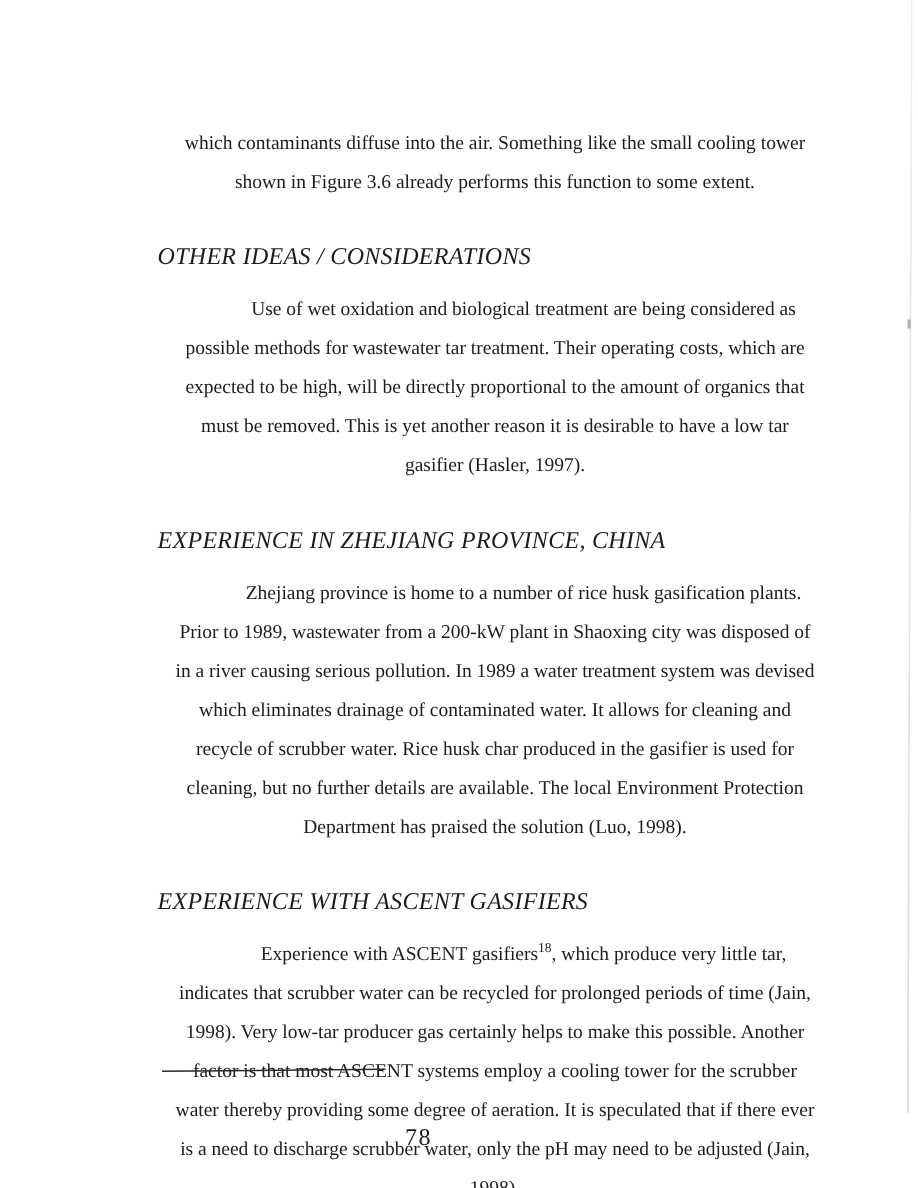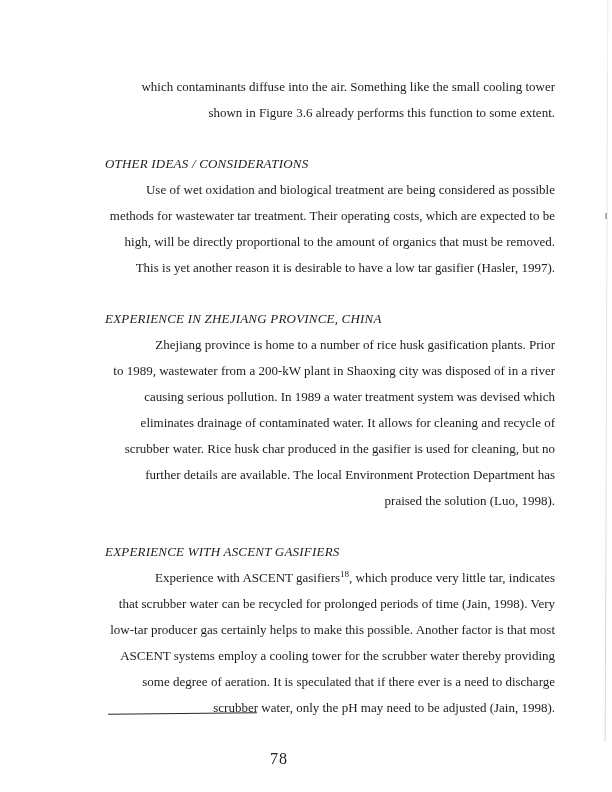--- a/index.html
+++ b/index.html
@@ -16,32 +16,32 @@
     font-family: "Liberation Serif", "DejaVu Serif", serif;
     color: #1c1c1c;
   }
   .content {
     position: absolute;
     top: 74px;
     left: 105px;
     width: 450px;
   }
   .para {
-    margin: 0;
+    margin: 8px;
     font-size: 13px;
     line-height: 26px;
     text-indent: 38px;
-    text-align: right;
+    text-align: center;
   }
   .para.no-indent {
     text-indent: 0;
   }
   .heading {
     margin: 25px 0 0 0;
-    font-size: 13px;
+    font-size: 16px;
     font-weight: normal;
     font-style: italic;
     line-height: 26px;
     letter-spacing: 0.2px;
   }
   .fn-ref {
     font-size: 9px;
     line-height: 0;
     vertical-align: super;
   }

